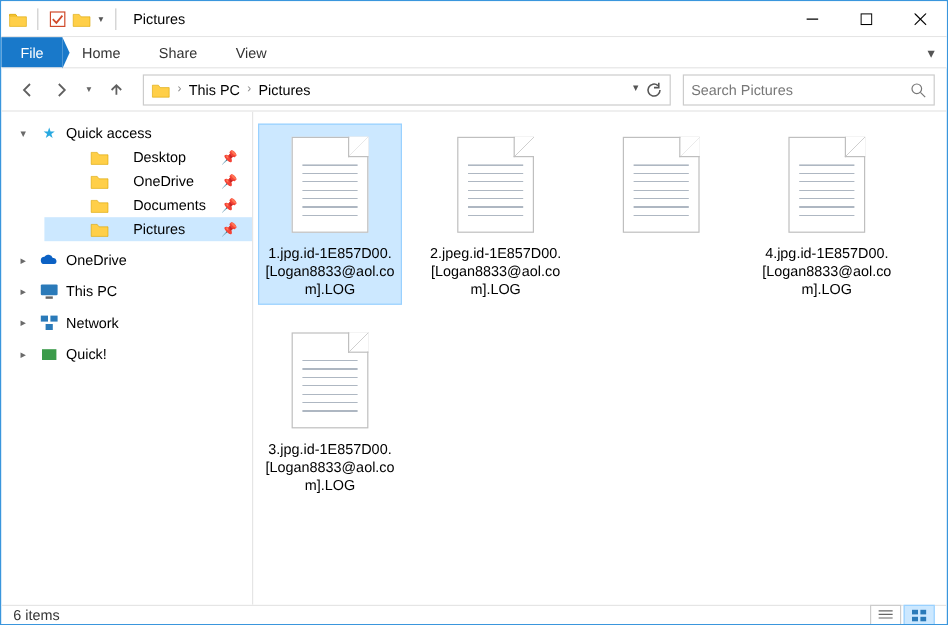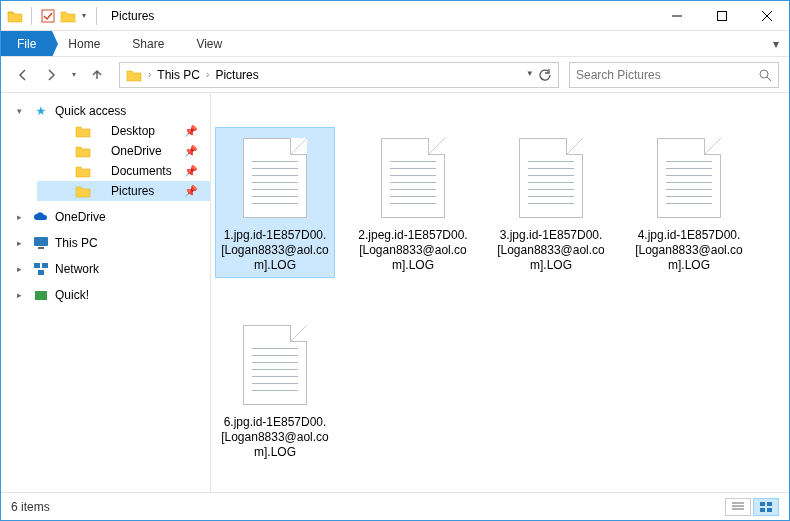--- a/index.html
+++ b/index.html
@@ -39,31 +39,31 @@
 .tree-label.root { font-weight: normal; }
 .tree-child { display: flex; align-items: center; gap: 20px; padding: 3px 8px 3px 38px; cursor: pointer; position: relative; margin-left: 36px; }
 .tree-child.selected { background: #cce8ff; }
 .pin { position: absolute; right: 12px; color: #6b6b6b; font-size: 11px; }
 
 .icon-sm { width: 16px; display:inline-flex; align-items:center; justify-content:center; }
 .star { color:#29a9e0; }
 .caret { color:#6a6a6a; font-size:9px; width:10px; }
 
 .content { flex: 1; padding: 10px 4px; display: flex; flex-wrap: wrap; align-content: flex-start; gap: 12px 18px; overflow:auto; position:relative; }
-.file-item { width: 120px; display: flex; flex-direction: column; align-items: center; text-align: center; padding: 4px; border: 1px solid transparent; cursor: pointer; margin-top: 24px; }
+.file-item { width: 120px; display: flex; flex-direction: column; align-items: center; text-align: center; padding: 4px; border: 1px solid transparent; cursor: pointer; }
 .file-item.selected { border-color: #99d1ff; background: #cce8ff; }
 .file-icon { width: 76px; height: 92px; position: relative; margin-bottom: 4px; }
 .doc { position: absolute; inset: 6px 6px 6px 6px; background: #fff; border: 1px solid #bfbfbf; }
 .doc::before { content:""; position:absolute; right:-1px; top:-1px; border-top:16px solid #f0f0f0; border-left:16px solid transparent; }
 .doc::after { content:""; position:absolute; right:-1px; top:-1px; width:16px; height:16px; background: linear-gradient(135deg, #fff 0 49%, #cfcfcf 50% 51%, #fff 52% 100%); border-bottom:1px solid #bfbfbf; border-left:1px solid #bfbfbf; }
 .lines { position:absolute; left:8px; right:8px; top:22px; bottom:8px; background: repeating-linear-gradient(#aeb7c2 0 1px, transparent 1px 7px); }
 .fname { font-size: 12px; line-height: 15px; word-break: break-all; }
 
 
-.status { height: 28px; border-top: 1px solid #e5e5e5; display: flex; align-items: center; padding: 0 10px; font-size: 12px; color: #333; }
+.status { height: 16px; border-top: 1px solid #e5e5e5; display: flex; align-items: center; padding: 0 10px; font-size: 12px; color: #333; }
 .status-spacer { flex:1; }
 .view-btn { width: 26px; height: 18px; border: 1px solid #ccc; display:flex; align-items:center; justify-content:center; margin-left:2px; cursor:pointer; }
 .view-btn.active { background: #cce8ff; border-color:#99d1ff; }
 
 svg { display:block; }
 .folder-ico path { fill:#ffcf48; stroke:#d9a400; stroke-width:.5; }
 </style>
 </head>
 <body>
 
@@ -285,37 +285,36 @@
           </div>
         </div>
         <div class="fname">2.jpeg.id-1E857D00.[Logan8833@aol.com].LOG</div>
       </div>
       <div class="file-item">
         <div class="file-icon">
           <div class="doc">
             <div class="lines"></div>
           </div>
         </div>
+      </div>
+      <div class="file-item">
+        <div class="file-icon">
+          <div class="doc">
+            <div class="lines"></div>
+          </div>
+        </div>
+        <div class="fname">4.jpg.id-1E857D00.[Logan8833@aol.com].LOG</div>
+      </div>
+      <div class="file-item">
+        <div class="file-icon">
+          <div class="doc">
+            <div class="lines"></div>
+          </div>
+        </div>
         <div class="fname">3.jpg.id-1E857D00.[Logan8833@aol.com].LOG</div>
-      </div>
-      <div class="file-item">
-        <div class="file-icon">
-          <div class="doc">
-            <div class="lines"></div>
-          </div>
-        </div>
-        <div class="fname">4.jpg.id-1E857D00.[Logan8833@aol.com].LOG</div>
-      </div>
-      <div class="file-item">
-        <div class="file-icon">
-          <div class="doc">
-            <div class="lines"></div>
-          </div>
-        </div>
-        <div class="fname">6.jpg.id-1E857D00.[Logan8833@aol.com].LOG</div>
       </div>
     </div>
 </div>
 
 <div class="status">
   <span>6 items</span>
   <div class="status-spacer"></div>
   <div class="view-btn">
       <svg width="12" height="10">
         <line x1="0" y1="1" x2="12" y2="1" stroke="#666"></line>

